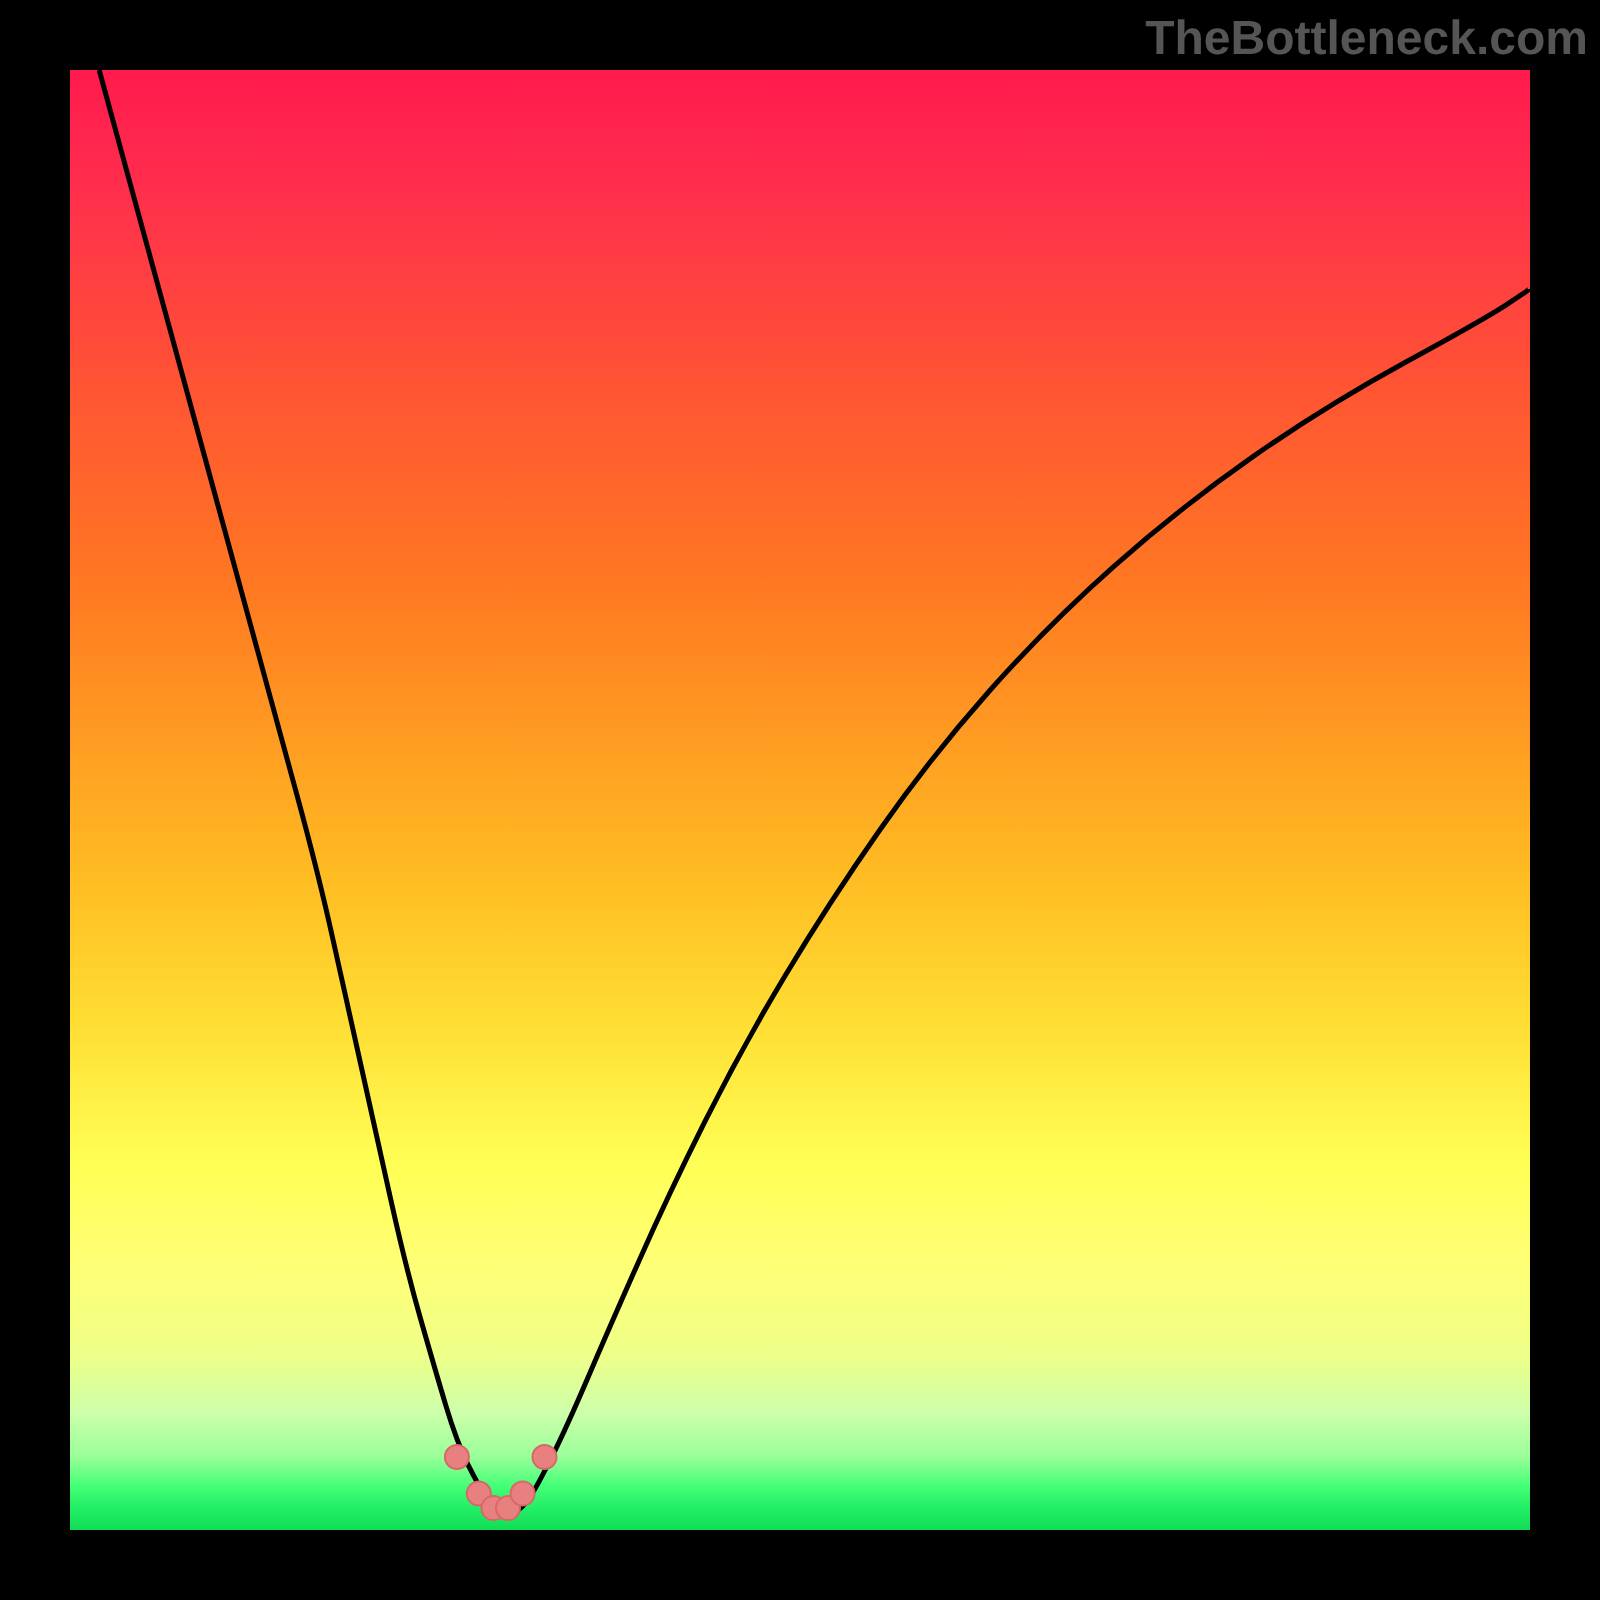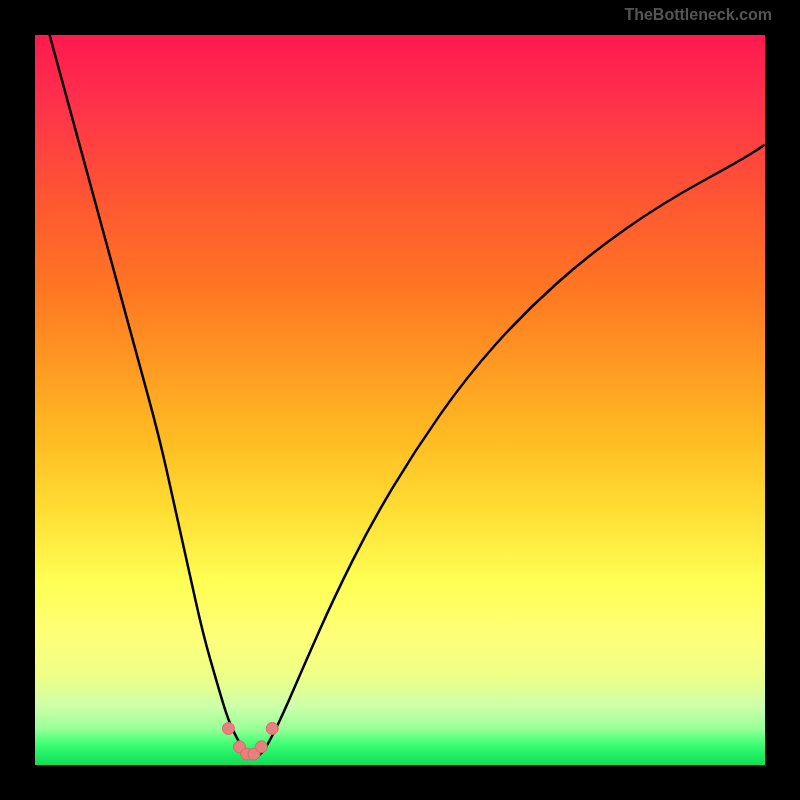--- a/index.html
+++ b/index.html
@@ -10,23 +10,23 @@
     body {
       width: 800px;
       height: 800px;
       background: #000;
       position: relative;
       font-family: Arial, sans-serif;
     }
     .watermark {
       position: absolute;
       top: 6px;
-      right: 28px;
+      right: 6px;
       color: #555;
-      font-size: 16px;
+      font-size: 24px;
       font-weight: bold;
       z-index: 10;
     }
     .chart-area {
       position: absolute;
       left: 35px;
       top: 35px;
       width: 730px;
       height: 730px;
       overflow: hidden;

